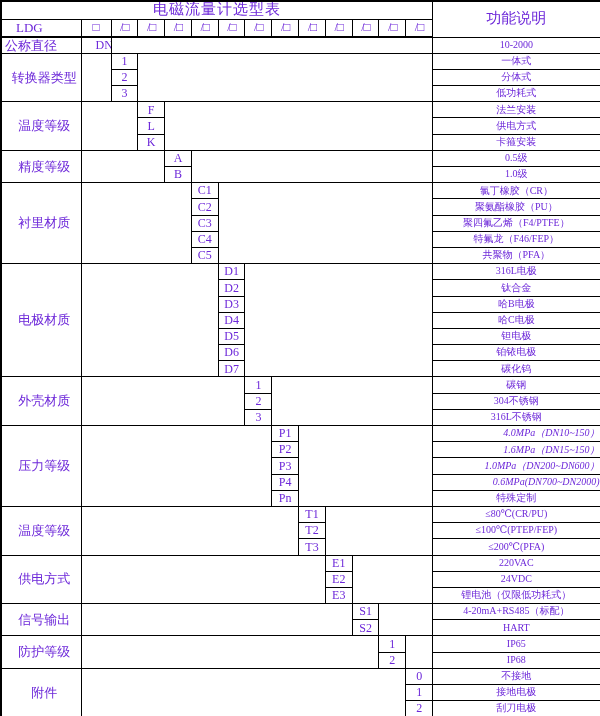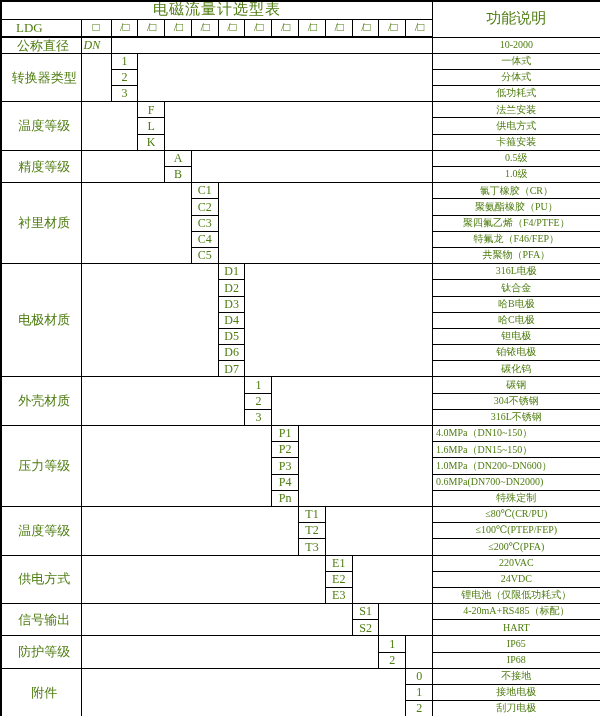--- a/index.html
+++ b/index.html
@@ -1,34 +1,34 @@
 <!DOCTYPE html>
 <html><head>
 <meta charset="utf-8">
 <style>
   html,body{margin:0;padding:0;background:#fff;}
   .page{width:600px;height:716px;background:#fff;overflow:hidden;
-        font-family:"Liberation Serif","DejaVu Serif",serif;color:#4d7c0f;}
+        font-family:"Liberation Serif","DejaVu Serif",serif;color:#6d28d9;}
   table.sel{border-collapse:collapse;table-layout:fixed;width:600px;height:716px;
             border:2px solid #000;}
   td{border:1px solid #000;padding:0;text-align:center;vertical-align:middle;
      font-size:13px;line-height:1.05;white-space:nowrap;overflow:hidden;}
   tr{height:16.2px;}
   tr.hr{height:18px;}
   td.title{font-size:15px;letter-spacing:1px;}
   td.funchdr{font-size:15px;}
   td.ldg{text-align:left;padding-left:14px;border-bottom:2px solid #000;}
   td.boxc{border-bottom:2px solid #000;font-size:12px;}
   td.slot{border-bottom:2px solid #000;font-size:12px;letter-spacing:-1px;}
   td.lbl{font-size:13px;padding-left:6px;}
-  td.lbl.al{text-align:left;padding-left:15px;}
+  td.lbl.al{text-align:left;padding-left:3px;}
   td.code{font-size:12px;}
-  td.code.al{text-align:left;padding-left:2px;font-style:italic;}
+  td.code.al{text-align:left;padding-left:14px;}
   td.desc{font-size:10px;}
-  td.desc.al{text-align:left;padding-left:3px;}
+  td.desc.al{text-align:right;padding-left:3px;font-style:italic;}
   td.sp{background:#fff;}
 </style>
 </head>
 <body>
 
 <div class="page">
 <table class="sel">
 <colgroup>
   <col style="width:80px">
         <col style="width:30px">

